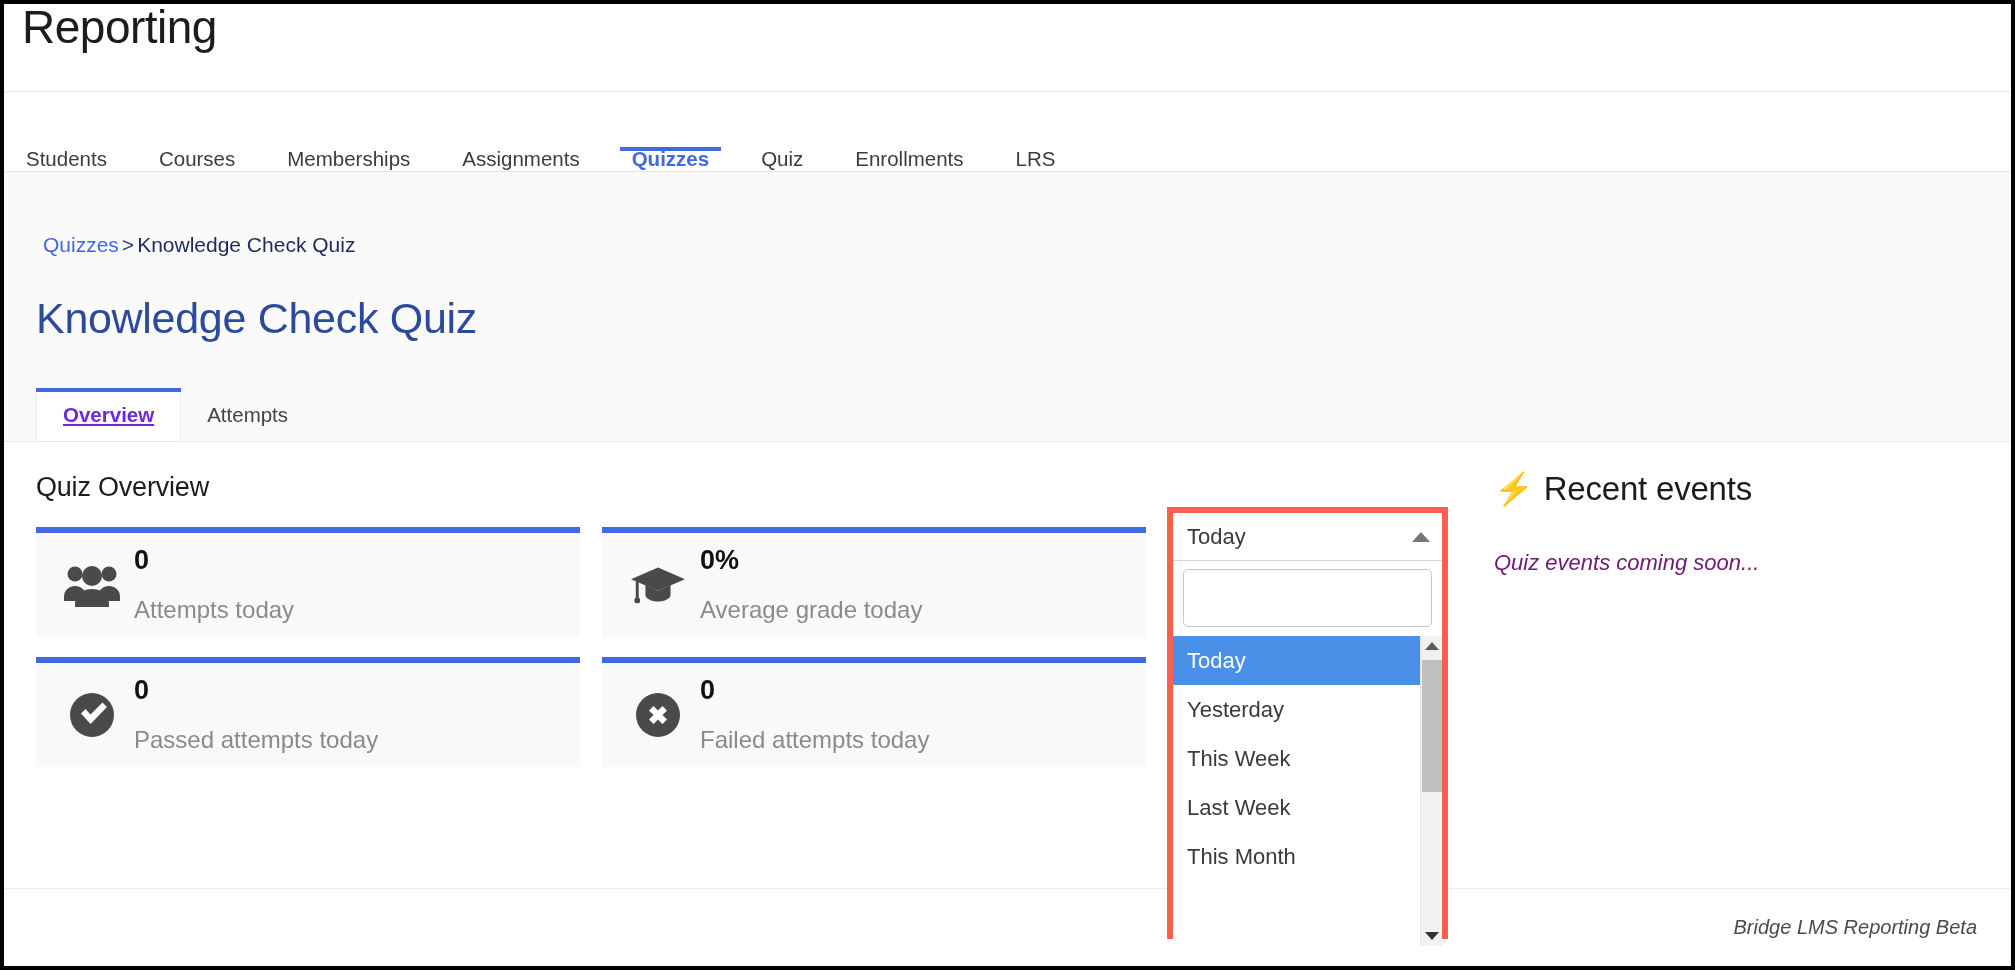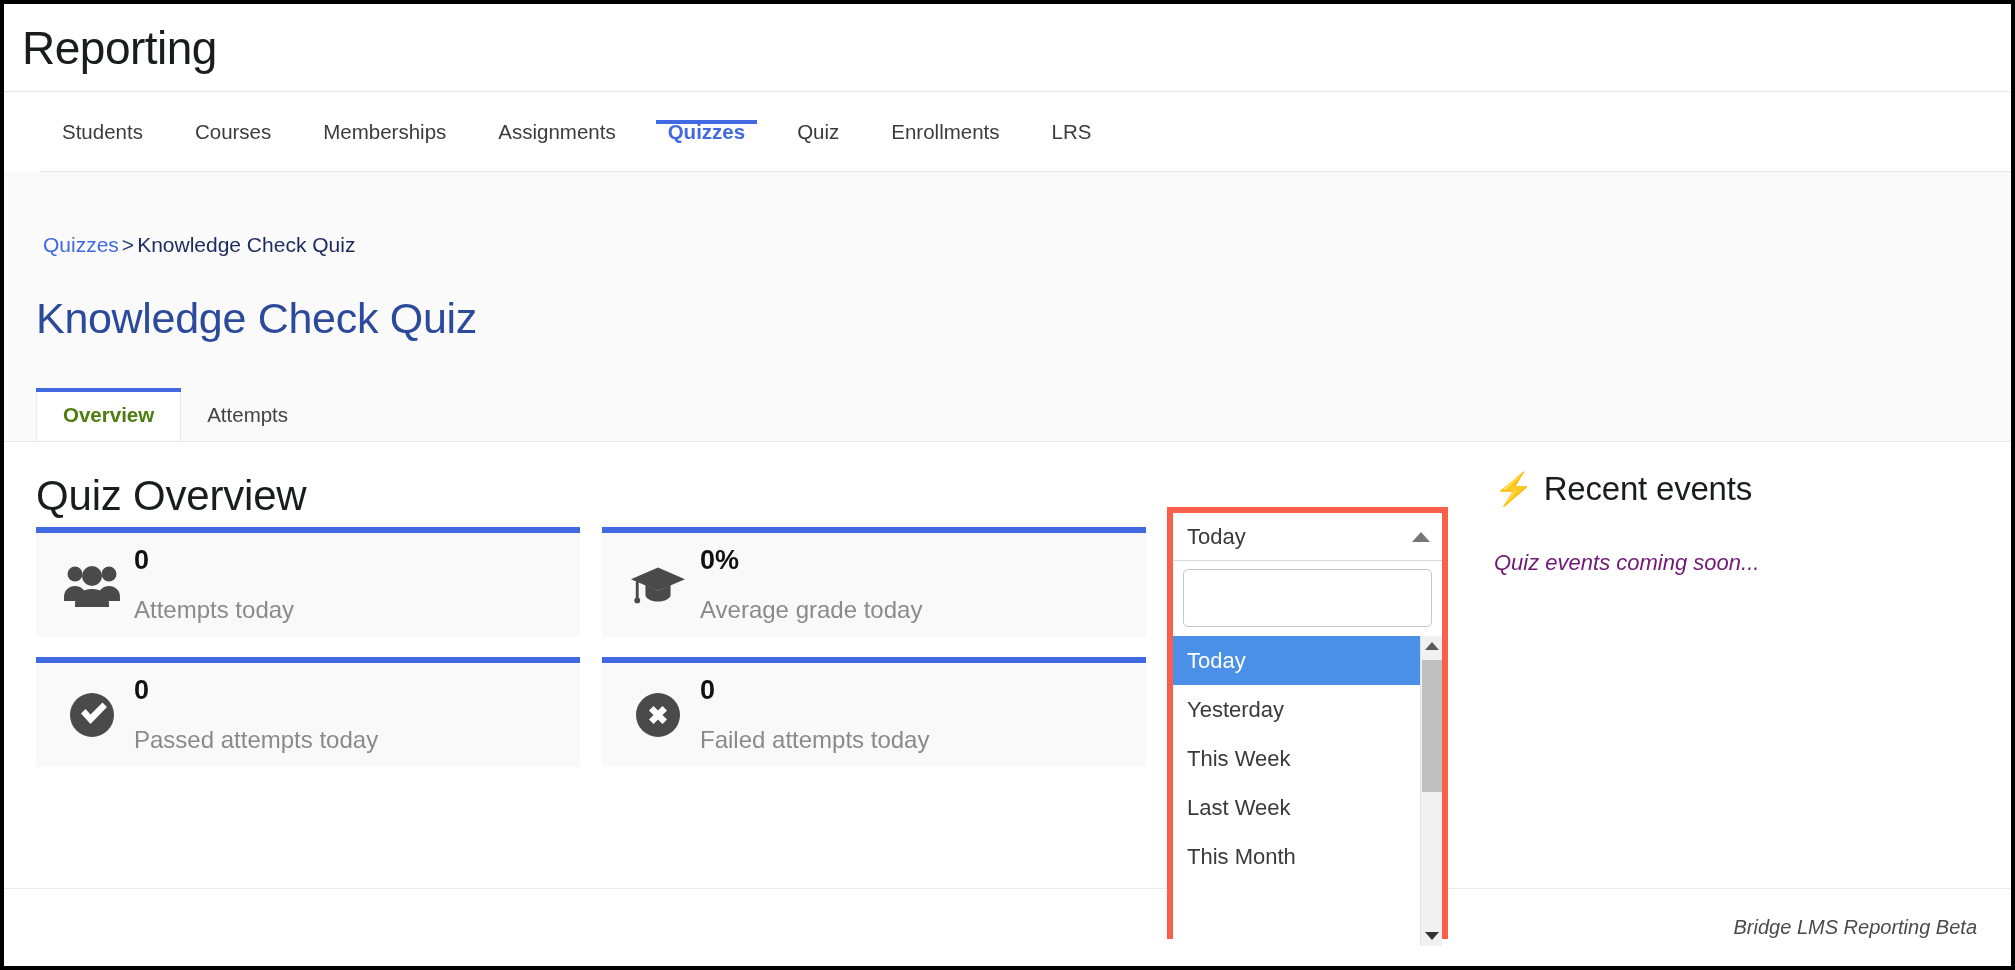--- a/index.html
+++ b/index.html
@@ -20,40 +20,39 @@
     border: 4px solid #000000;
     overflow: hidden;
   }
 
   
   .titlebar {
     height: 88px;
     background: #ffffff;
     border-bottom: 1px solid #e6e6e6;
     display: flex;
-    align-items: center;
+    align-items: flex-start;
     padding-left: 18px;
   }
   .app-title {
     font-size: 46px;
     font-weight: 400;
     color: #1b1c1d;
     letter-spacing: -0.5px;
     line-height: 1;
   }
 
   
   .navbar {
     height: 80px;
     background: #ffffff;
     border-bottom: 1px solid #e3e3e3;
     display: flex;
-    align-items: center;
+    align-items: flex-end;
     padding-left: 22px;
-    margin-left: 36px;
   }
   .nav-item {
     position: relative;
     display: flex;
     align-items: center;
     padding: 0 26px;
     font-size: 20.5px;
     color: #3c3c3c;
     cursor: pointer;
     white-space: nowrap;
@@ -108,24 +107,25 @@
     position: relative;
     display: flex;
     align-items: center;
     padding: 0 26px;
     font-size: 20.5px;
     color: #444;
     cursor: pointer;
   }
   .tab.active {
     background: #ffffff;
-    color: #4d7c0f;
+    color: #6d28d9;
     font-weight: 700;
     border-left: 1px solid #eaeaea;
     border-right: 1px solid #eaeaea;
+    text-decoration: underline;
   }
   .tab.active::before {
     content: "";
     position: absolute;
     left: -1px; right: -1px; top: 0;
     height: 4px;
     background: #4169e1;
   }
 
   
@@ -133,21 +133,21 @@
     position: relative;
     height: 440px;
     background: #ffffff;
     padding: 0;
   }
 
   .section-title {
     position: absolute;
     left: 32px;
     top: 30px;
-    font-size: 42px;
+    font-size: 27px;
     font-weight: 400;
     color: #1b1c1d;
     letter-spacing: -0.2px;
   }
 
   .cards {
     position: absolute;
     left: 32px;
     top: 85px;
     width: 1110px;

